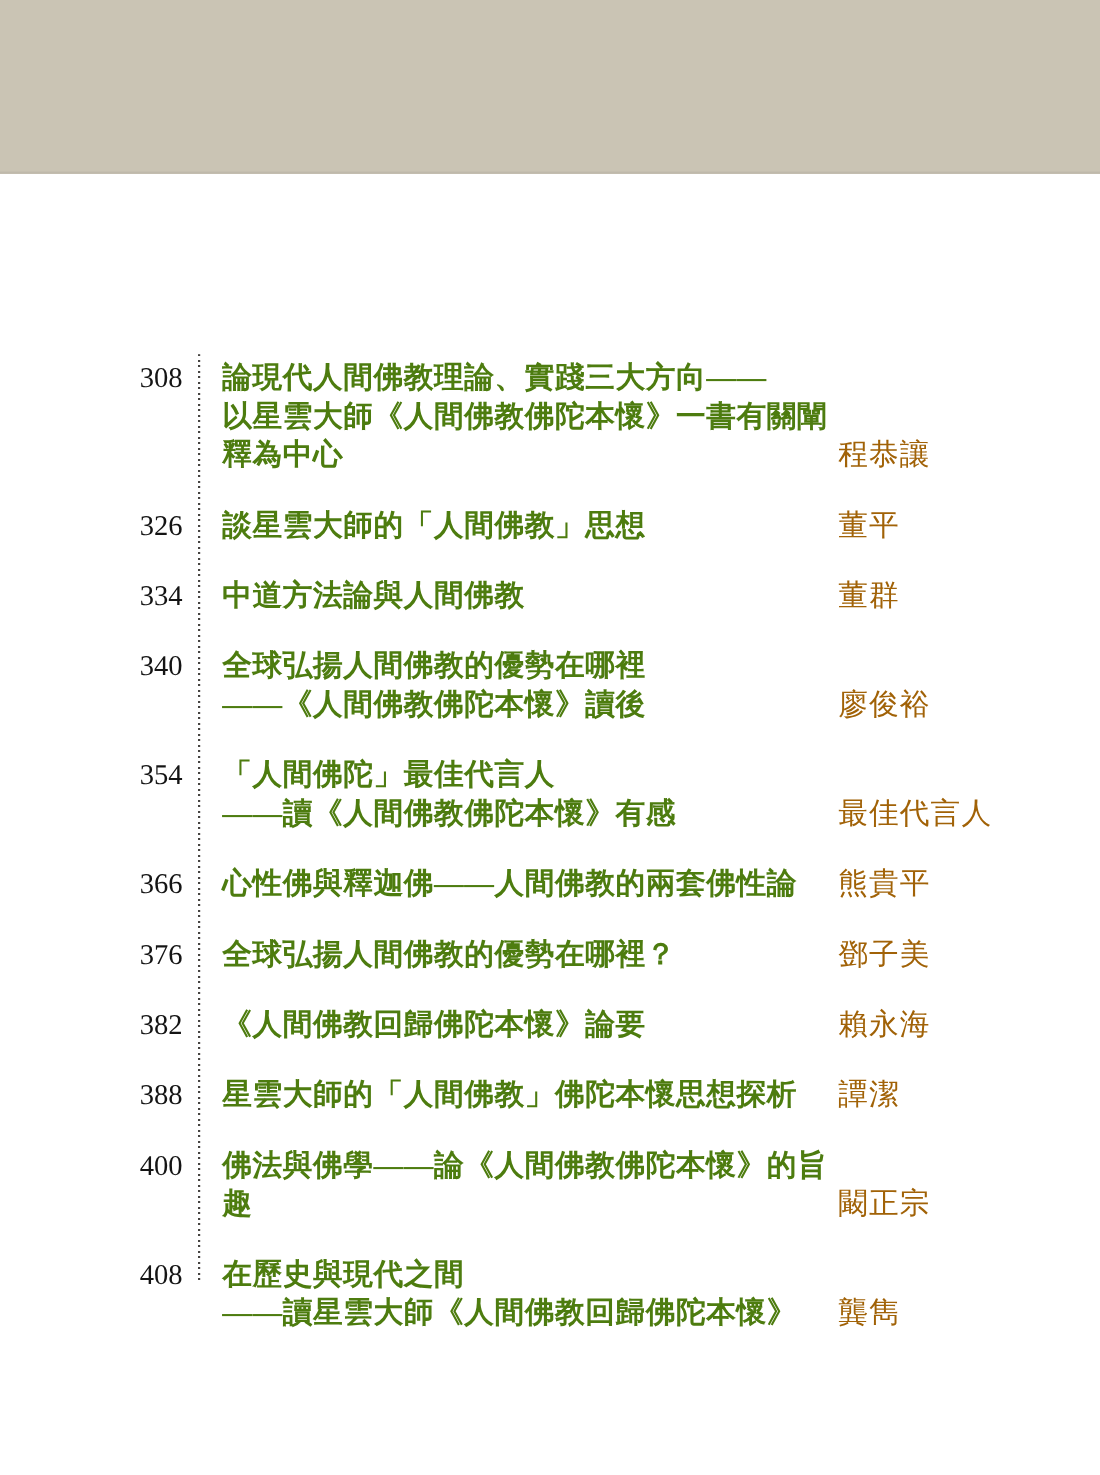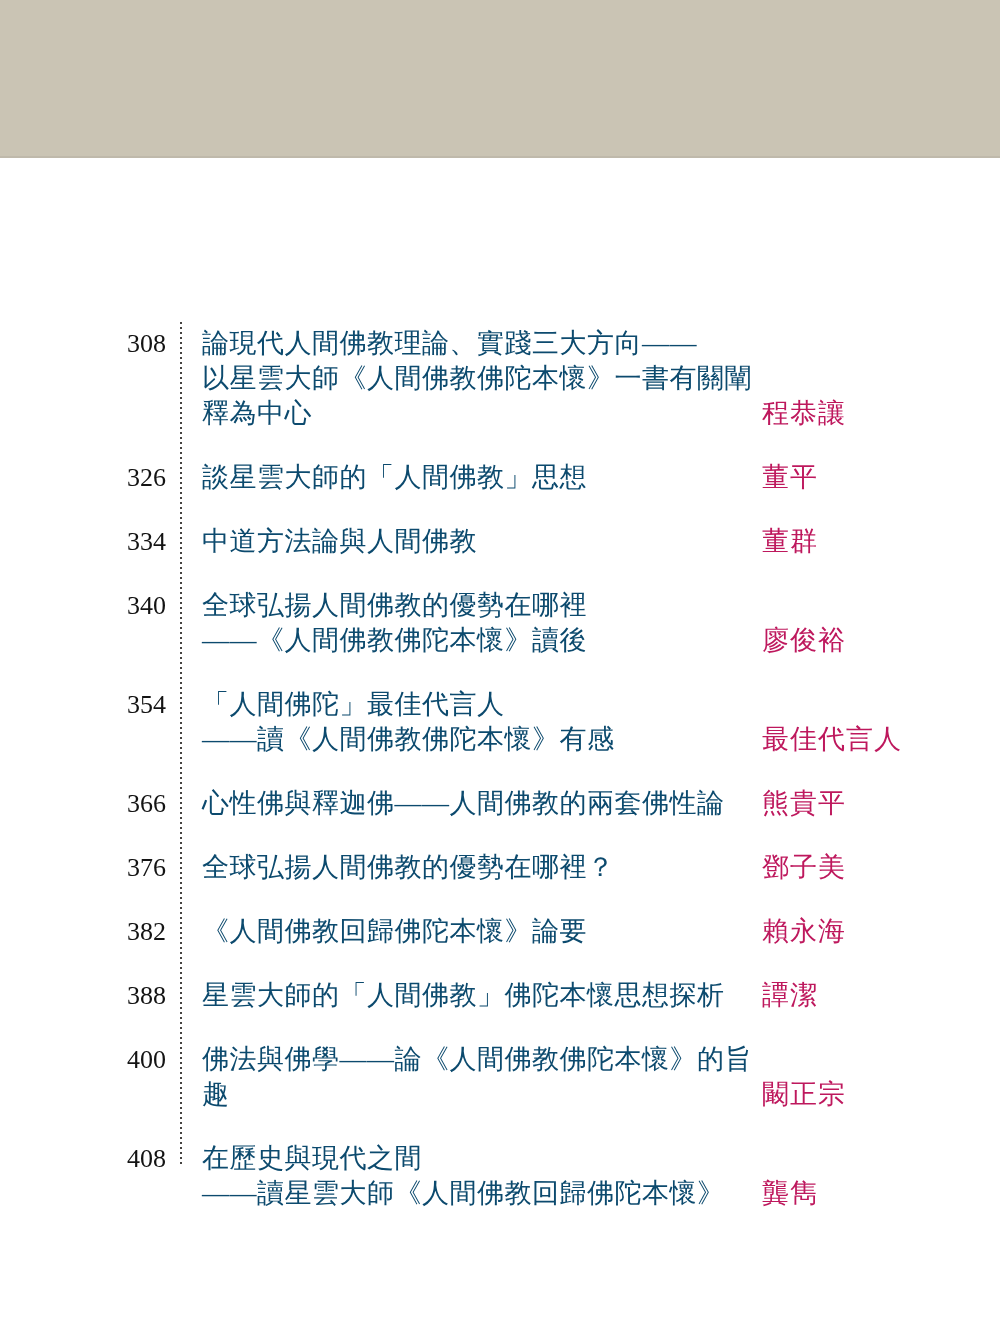--- a/index.html
+++ b/index.html
@@ -52,27 +52,28 @@
   .num {
     width: 166px;
     text-align: right;
     align-self: flex-start;
     font-size: 26px;
     color: #141414;
   }
   .title {
     margin-left: 36px;
     width: 560px;
-    color: #0c4a6e;
+    color: #4d7c0f;
     letter-spacing: 0.5px;
+    font-weight: bold;
   }
   .author {
     width: 220px;
     align-self: flex-end;
-    color: #be185d;
+    color: #a16207;
     letter-spacing: 1px;
     white-space: nowrap;
     font-family: Liberation Serif, serif;
   }
 </style>
 </head>
 <body>
 
 <div class="page">
   <div class="band"></div>

